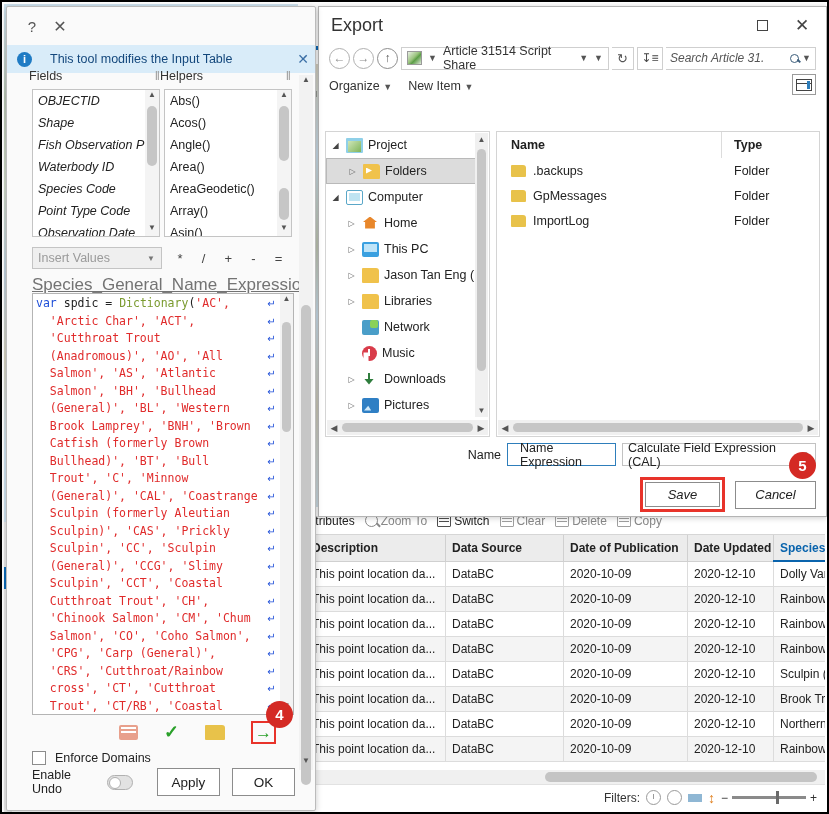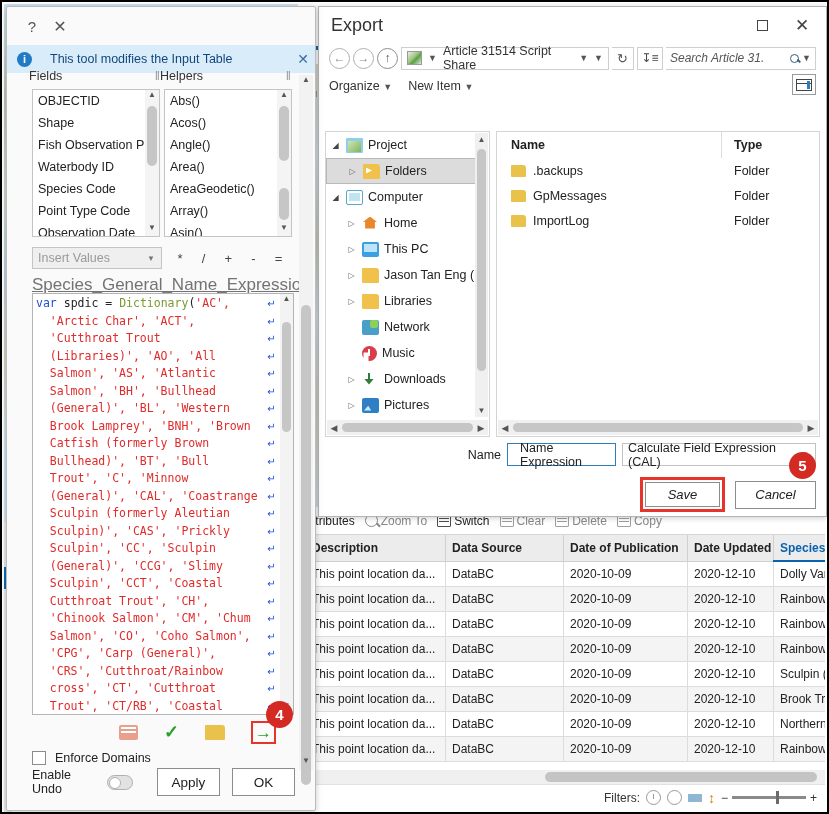--- a/index.html
+++ b/index.html
@@ -219,21 +219,21 @@
 
   .cf-scrollcol { position:absolute; right:2px; top:68px; bottom:40px; width:14px; background:#f2f2f2; }
   .cf-scrollcol .arr { height:14px; text-align:center; font-size:8px; color:#555; }
   .cf-scrollcol .thumb { position:absolute; left:2px; right:2px; top:230px; height:480px; background:#c6c6c6; border-radius:6px;}
 
   .cf-labels { position:absolute; left:22px; right:24px; top:62px; display:flex; font-size:12.5px; color:#333; }
   .cf-labels .L { width:135px; display:flex; justify-content:space-between; }
   .cf-labels .grip { color:#999; }
 
   .listbox { position:absolute; border:1px solid #c4c4c4; background:#fff; overflow:hidden; }
-  .lb-fields { left:25px; top:82px; width:128px; height:148px; }
+  .lb-fields { left:25px; top:82px; width:128px; height:148px;font-style:italic; }
   .lb-helpers { left:157px; top:82px; width:128px; height:148px; }
   .lb-item { height:22px; padding-left:5px; font-size:12.5px; color:#222; white-space:nowrap; display:flex; align-items:center;}
   .lb-sc { position:absolute; right:0; top:0; bottom:0; width:14px; background:#f4f4f4; }
   .lb-sc .a { height:13px; text-align:center; font-size:8px; color:#555;}
   .lb-sc .th { position:absolute; left:2px; right:2px; background:#c6c6c6; border-radius:5px;}
 
   .insert-row { position:absolute; left:25px; top:240px; width:260px; height:22px; display:flex; align-items:center; }
   .iv-combo { width:130px; height:22px; border:1px solid #c4c4c4; background:#efefef; display:flex; align-items:center; padding:0 5px; color:#9a9a9a; font-size:12.5px; position:relative;}
   .iv-combo .ar{position:absolute;right:6px;font-size:8px;color:#777;}
   .ops { flex:1; display:flex; justify-content:space-around; align-items:center; color:#444; font-size:13px; padding-left:6px;}
@@ -666,21 +666,21 @@
         </span>
     </div>
 
     <div class="expr-label">Species_General_Name_Expression =</div>
 
     <div class="code-box">
       <div class="code-inner" id="code-inner">
           <div class="cl"><span class="kw">var</span> <span class="id">spdic</span> <span class="id">=</span> <span class="fn">Dictionary</span><span class="id">(</span>'AC',</div>
           <div class="cl">  'Arctic Char', 'ACT',</div>
           <div class="cl">  'Cutthroat Trout</div>
-          <div class="cl">  (Libraries)', 'AO', 'All</div>
+          <div class="cl">  (Anadromous)', 'AO', 'All</div>
           <div class="cl">  Salmon', 'AS', 'Atlantic</div>
           <div class="cl">  Salmon', 'BH', 'Bullhead</div>
           <div class="cl">  (General)', 'BL', 'Western</div>
           <div class="cl">  Brook Lamprey', 'BNH', 'Brown</div>
           <div class="cl">  Catfish (formerly Brown</div>
           <div class="cl">  Bullhead)', 'BT', 'Bull</div>
           <div class="cl">  Trout', 'C', 'Minnow</div>
           <div class="cl">  (General)', 'CAL', 'Coastrange</div>
           <div class="cl">  Sculpin (formerly Aleutian</div>
           <div class="cl">  Sculpin)', 'CAS', 'Prickly</div>

